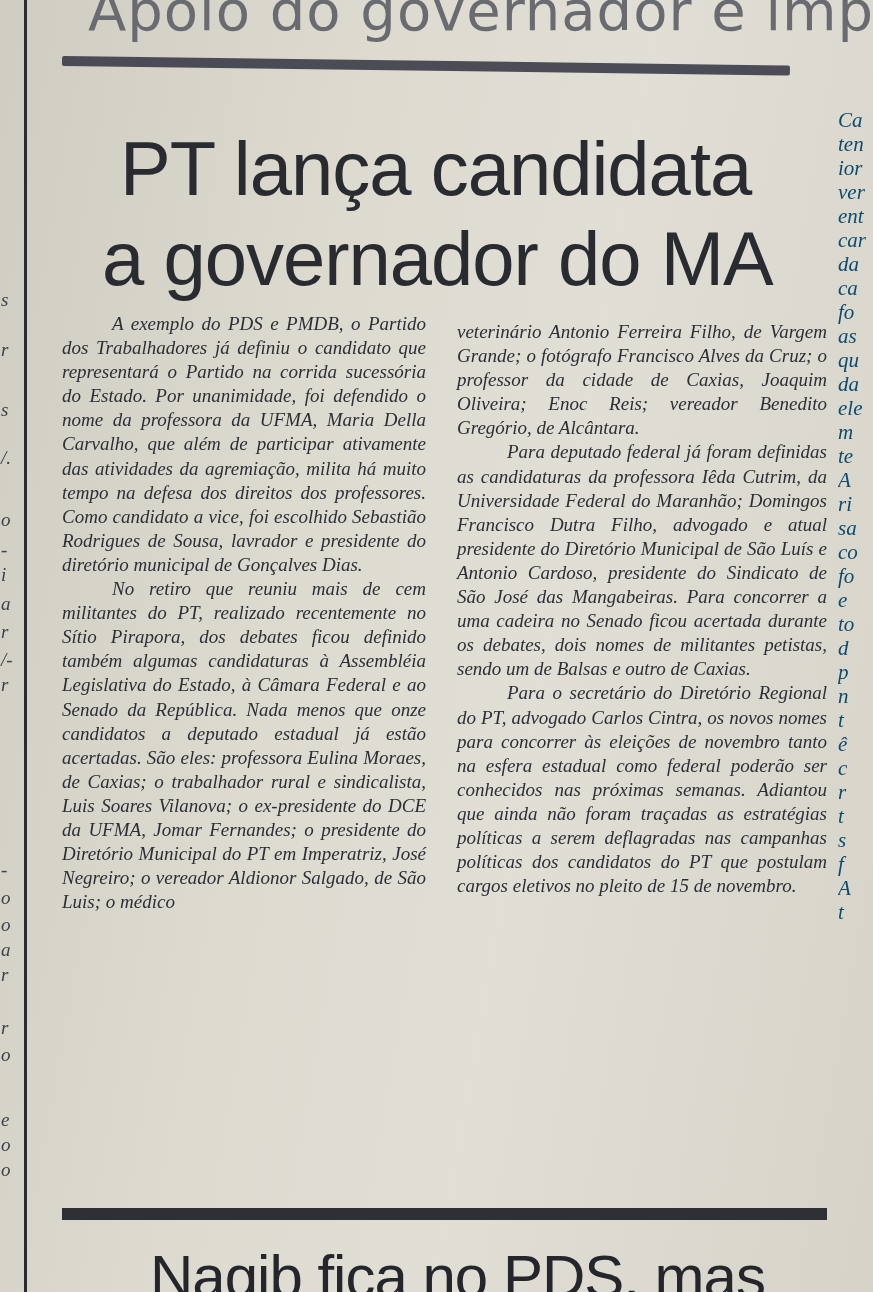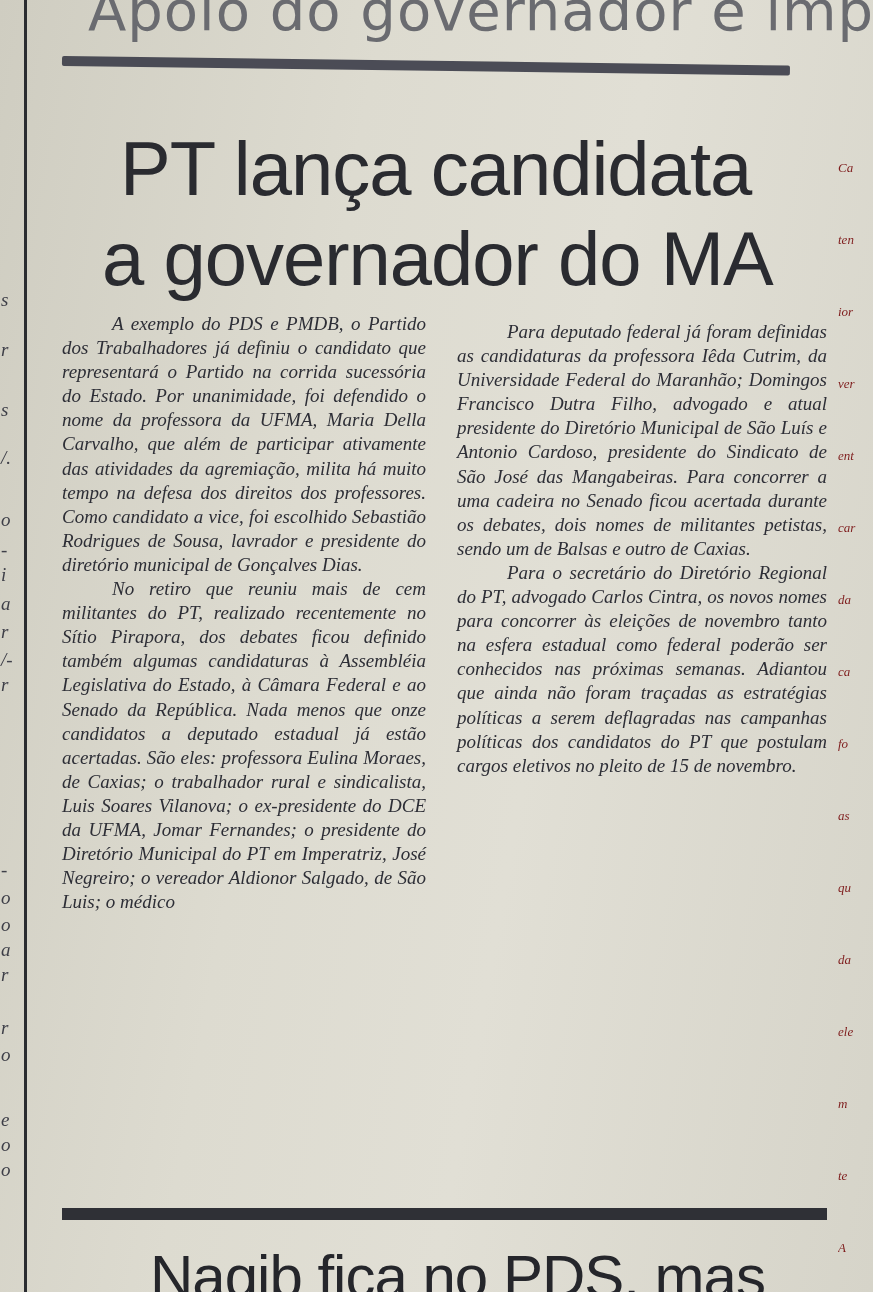--- a/index.html
+++ b/index.html
@@ -25,21 +25,21 @@
     .headline .l2 { display: block; }
 
     .article { position: absolute; left: 62px; top: 308px; width: 770px; }
     .col { position: absolute; top: 4px; font-style: italic; font-size: 19px; line-height: 24.1px; text-align: justify; color: #2d2e36; }
     .col1 { left: 0; width: 364px; }
     .col2 { left: 395px; width: 370px; top: 12px; }
     .col p { margin: 0; text-indent: 50px; }
     .col p.noindent { text-indent: 0; }
 
     .right-strip { position: absolute; left: 838px; top: 108px; width: 35px; }
-    .right-strip .frag { display: block; font-style: italic; font-size: 13px; line-height: 24px; color: #7f1d1d; white-space: nowrap; overflow: hidden; margin-top: 48px; }
+    .right-strip .frag { display: block; font-style: italic; font-size: 21px; line-height: 24px; color: #0c4a6e; white-space: nowrap; overflow: hidden; }
 
     .rule-bottom { position: absolute; left: 62px; top: 1208px; width: 765px; height: 12px; background: #2f3036; }
     .bottom-headline {
       position: absolute; left: 150px; top: 1242px; white-space: nowrap;
       font-family: "Liberation Sans", sans-serif; font-size: 60px; color: #25262b; letter-spacing: -1px;
     }
   </style>
 </head>
 <body>
 
@@ -75,20 +75,21 @@
   <span class="l1">PT lança candidata</span>
   <span class="l2">a governador do MA</span>
 </h1>
 
 <div class="article">
   <div class="col col1">
     <p>A exemplo do PDS e PMDB, o Partido dos Trabalhadores já definiu o candidato que representará o Partido na corrida sucessória do Estado. Por unanimidade, foi defendido o nome da professora da UFMA, Maria Della Carvalho, que além de participar ativamente das atividades da agremiação, milita há muito tempo na defesa dos direitos dos professores. Como candidato a vice, foi escolhido Sebastião Rodrigues de Sousa, lavrador e presidente do diretório municipal de Gonçalves Dias.</p>
     <p>No retiro que reuniu mais de cem militantes do PT, realizado recentemente no Sítio Pirapora, dos debates ficou definido também algumas candidaturas à Assembléia Legislativa do Estado, à Câmara Federal e ao Senado da República. Nada menos que onze candidatos a deputado estadual já estão acertadas. São eles: professora Eulina Moraes, de Caxias; o trabalhador rural e sindicalista, Luis Soares Vilanova; o ex-presidente do DCE da UFMA, Jomar Fernandes; o presidente do Diretório Municipal do PT em Imperatriz, José Negreiro; o vereador Aldionor Salgado, de São Luis; o médico</p>
   </div>
   <div class="col col2">
+    <p class="noindent">veterinário Antonio Ferreira Filho, de Vargem Grande; o fotógrafo Francisco Alves da Cruz; o professor da cidade de Caxias, Joaquim Oliveira; Enoc Reis; vereador Benedito Gregório, de Alcântara.</p>
     <p>Para deputado federal já foram definidas as candidaturas da professora Iêda Cutrim, da Universidade Federal do Maranhão; Domingos Francisco Dutra Filho, advogado e atual presidente do Diretório Municipal de São Luís e Antonio Cardoso, presidente do Sindicato de São José das Mangabeiras. Para concorrer a uma cadeira no Senado ficou acertada durante os debates, dois nomes de militantes petistas, sendo um de Balsas e outro de Caxias.</p>
     <p>Para o secretário do Diretório Regional do PT, advogado Carlos Cintra, os novos nomes para concorrer às eleições de novembro tanto na esfera estadual como federal poderão ser conhecidos nas próximas semanas. Adiantou que ainda não foram traçadas as estratégias políticas a serem deflagradas nas campanhas políticas dos candidatos do PT que postulam cargos eletivos no pleito de 15 de novembro.</p>
   </div>
 </div>
 
 <div class="right-strip">
   <span class="frag">Ca</span>
   <span class="frag">ten</span>
   <span class="frag">ior</span>
   <span class="frag">ver</span>

